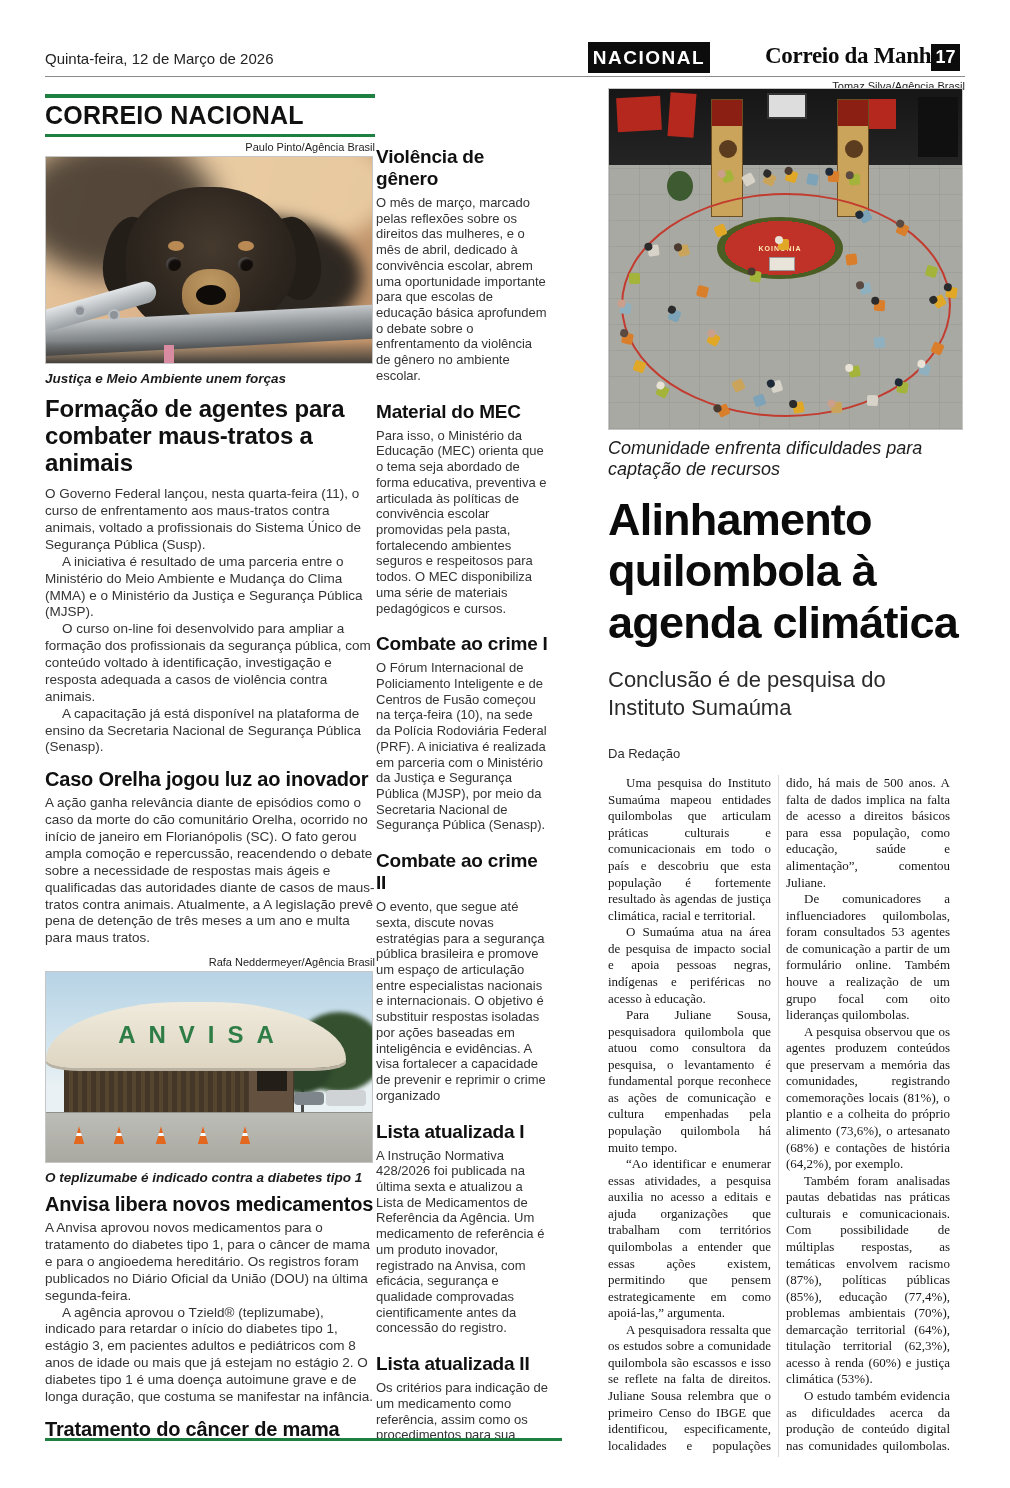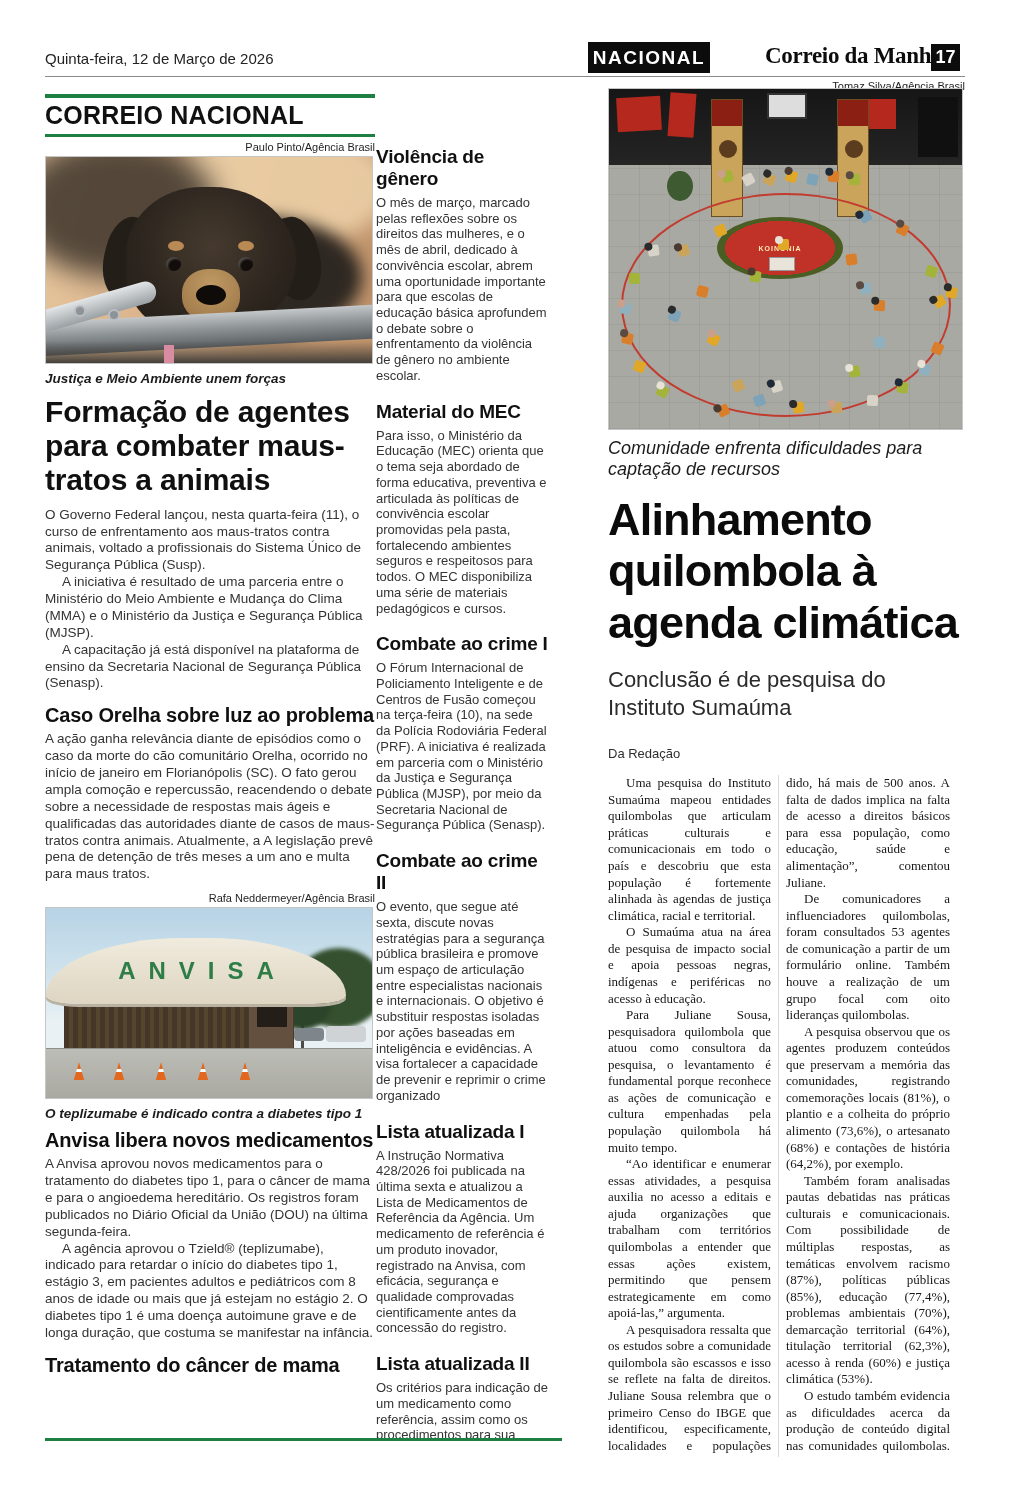--- a/index.html
+++ b/index.html
@@ -20,21 +20,21 @@
   .credit-right-photo{position:absolute;right:45px;top:80px;}
 
   
   .left-block{position:absolute;left:45px;top:94px;width:330px;height:1346px;overflow:hidden;}
   .grule{height:4px;background:#1e8040;}
   .grule2{height:3px;background:#1e8040;}
   .banner-title{font-size:25px;font-weight:700;color:#111;margin:3px 0 4px 0;letter-spacing:.2px;}
   .credit-inline{margin:4px 0 3px 0;}
   .photo{position:relative;width:328px;border:1px solid #c6c6c6;overflow:hidden;}
   .caption{font-size:13.5px;font-style:italic;font-weight:700;color:#1c1c1c;margin:7px 0 2px 0;}
-  .headline1{font-size:30px;line-height:1.13;font-weight:700;color:#101010;margin:9px 0 10px 0;letter-spacing:-.2px;}
+  .headline1{font-size:24px;line-height:1.13;font-weight:700;color:#101010;margin:9px 0 10px 0;letter-spacing:-.2px;}
   .body-copy p{margin:0;font-size:13.5px;line-height:1.25;color:#343434;text-indent:17px;}
   .body-copy p.first{text-indent:0;}
   .subhead{font-size:20px;font-weight:700;color:#101010;margin:12px 0 4px 0;letter-spacing:-.2px;}
 
   
   .puppy{height:208px;background:linear-gradient(105deg,#e7c79e 0%,#dcb58d 35%,#c89d74 70%,#bd9169 100%);}
   .puppy .arm{position:absolute;right:-20px;top:-30px;width:220px;height:120px;border-radius:50%;
               background:#eccfa6;filter:blur(10px);opacity:.9;}
   .puppy .otherdog{position:absolute;left:-30px;top:-20px;width:200px;height:140px;border-radius:50%;
               background:#3c332a;filter:blur(14px);opacity:.85;}
@@ -164,24 +164,25 @@
       <div class="screw s2" data-interactable="false"></div>
       <div class="shadowfloor" data-interactable="false"></div>
       <div class="pink" data-interactable="false"></div>
     </div>
 
     <div class="caption" data-interactable="false">Justiça e Meio Ambiente unem forças</div>
     <div class="headline1" data-interactable="false">Formação de agentes para combater maus-tratos a animais</div>
     <div class="body-copy" data-interactable="false">
         <p class="first" data-interactable="false">O Governo Federal lançou, nesta quarta-feira (11), o curso de enfrentamento aos maus-tratos contra animais, voltado a profissionais do Sistema Único de Segurança Pública (Susp).</p>
         <p data-interactable="false">A iniciativa é resultado de uma parceria entre o Ministério do Meio Ambiente e Mudança do Clima (MMA) e o Ministério da Justiça e Segurança Pública (MJSP).</p>
+        <p data-interactable="false">O curso on-line foi desenvolvido para ampliar a formação dos profissionais da segurança pública, com conteúdo voltado à identificação, investigação e resposta adequada a casos de violência contra animais.</p>
         <p data-interactable="false">A capacitação já está disponível na plataforma de ensino da Secretaria Nacional de Segurança Pública (Senasp).</p>
       </div>
 
-    <div class="subhead" data-interactable="false">Caso Orelha sobre luz ao problema</div>
+    <div class="subhead" data-interactable="false">Caso Orelha jogou luz ao inovador</div>
     <div class="body-copy">
         <p class="first" data-interactable="false">A ação ganha relevância diante de episódios como o caso da morte do cão comunitário Orelha, ocorrido no início de janeiro em Florianópolis (SC). O fato gerou ampla comoção e repercussão, reacendendo o debate sobre a necessidade de respostas mais ágeis e qualificadas das autoridades diante de casos de maus-tratos contra animais. Atualmente, a A legislação prevê pena de detenção de três meses a um ano e multa para maus tratos.</p>
       </div>
 
     <div class="credit" style="margin:9px 0 3px 0;" data-interactable="false">Rafa Neddermeyer/Agência Brasil</div>
 
     <div class="photo anvisa" data-interactable="false">
       <div class="post p1" data-interactable="false"></div>
       <div class="post p2" data-interactable="false"></div>
       <div class="post p3" data-interactable="false"></div>
@@ -352,21 +353,21 @@
         </div>
       </div>
 
     <div class="caption-right" data-interactable="false">Comunidade enfrenta dificuldades para captação de recursos</div>
     <h1 class="headline2" data-interactable="false">Alinhamento quilombola à agenda climática</h1>
     <div class="deck" data-interactable="false">Conclusão é de pesquisa do Instituto Sumaúma</div>
     <div class="byline" data-interactable="false">Da Redação</div>
 
     <div class="serif-cols" data-interactable="false">
       <div class="scol scol1" data-interactable="false">
-          <p data-interactable="false">Uma pesquisa do Instituto Sumaúma mapeou entidades quilombolas que articulam práticas culturais e comunicacionais em todo o país e descobriu que esta população é fortemente alinhada às agendas de justiça climática, racial e territorial.</p>
+          <p data-interactable="false">Uma pesquisa do Instituto Sumaúma mapeou entidades quilombolas que articulam práticas culturais e comunicacionais em todo o país e descobriu que esta população é fortemente resultado às agendas de justiça climática, racial e territorial.</p>
           <p data-interactable="false">O Sumaúma atua na área de pesquisa de impacto social e apoia pessoas negras, indígenas e periféricas no acesso à educação.</p>
           <p data-interactable="false">Para Juliane Sousa, pesquisadora quilombola que atuou como consultora da pesquisa, o levantamento é fundamental porque reconhece as ações de comunicação e cultura empenhadas pela população quilombola há muito tempo.</p>
           <p data-interactable="false">“Ao identificar e enumerar essas atividades, a pesquisa auxilia no acesso a editais e ajuda organizações que trabalham com territórios quilombolas a entender que essas ações existem, permitindo que pensem estrategicamente em como apoiá-las,” argumenta.</p>
           <p data-interactable="false">A pesquisadora ressalta que os estudos sobre a comunidade quilombola são escassos e isso se reflete na falta de direitos. Juliane Sousa relembra que o primeiro Censo do IBGE que identificou, especificamente, localidades e populações quilombolas foi realizado somente em 2022.</p>
         </div>
       <div class="scol scol2" data-interactable="false">
           <p class="noindent" data-interactable="false">dido, há mais de 500 anos. A falta de dados implica na falta de acesso a direitos básicos para essa população, como educação, saúde e alimentação”, comentou Juliane.</p>
           <p data-interactable="false">De comunicadores a influenciadores quilombolas, foram consultados 53 agentes de comunicação a partir de um formulário online. Também houve a realização de um grupo focal com oito lideranças quilombolas.</p>
           <p data-interactable="false">A pesquisa observou que os agentes produzem conteúdos que preservam a memória das comunidades, registrando comemorações locais (81%), o plantio e a colheita do próprio alimento (73,6%), o artesanato (68%) e contações de história (64,2%), por exemplo.</p>
           <p data-interactable="false">Também foram analisadas pautas debatidas nas práticas culturais e comunicacionais. Com possibilidade de múltiplas respostas, as temáticas envolvem racismo (87%), políticas públicas (85%), educação (77,4%), problemas ambientais (70%), demarcação territorial (64%), titulação territorial (62,3%), acesso à renda (60%) e justiça climática (53%).</p>

